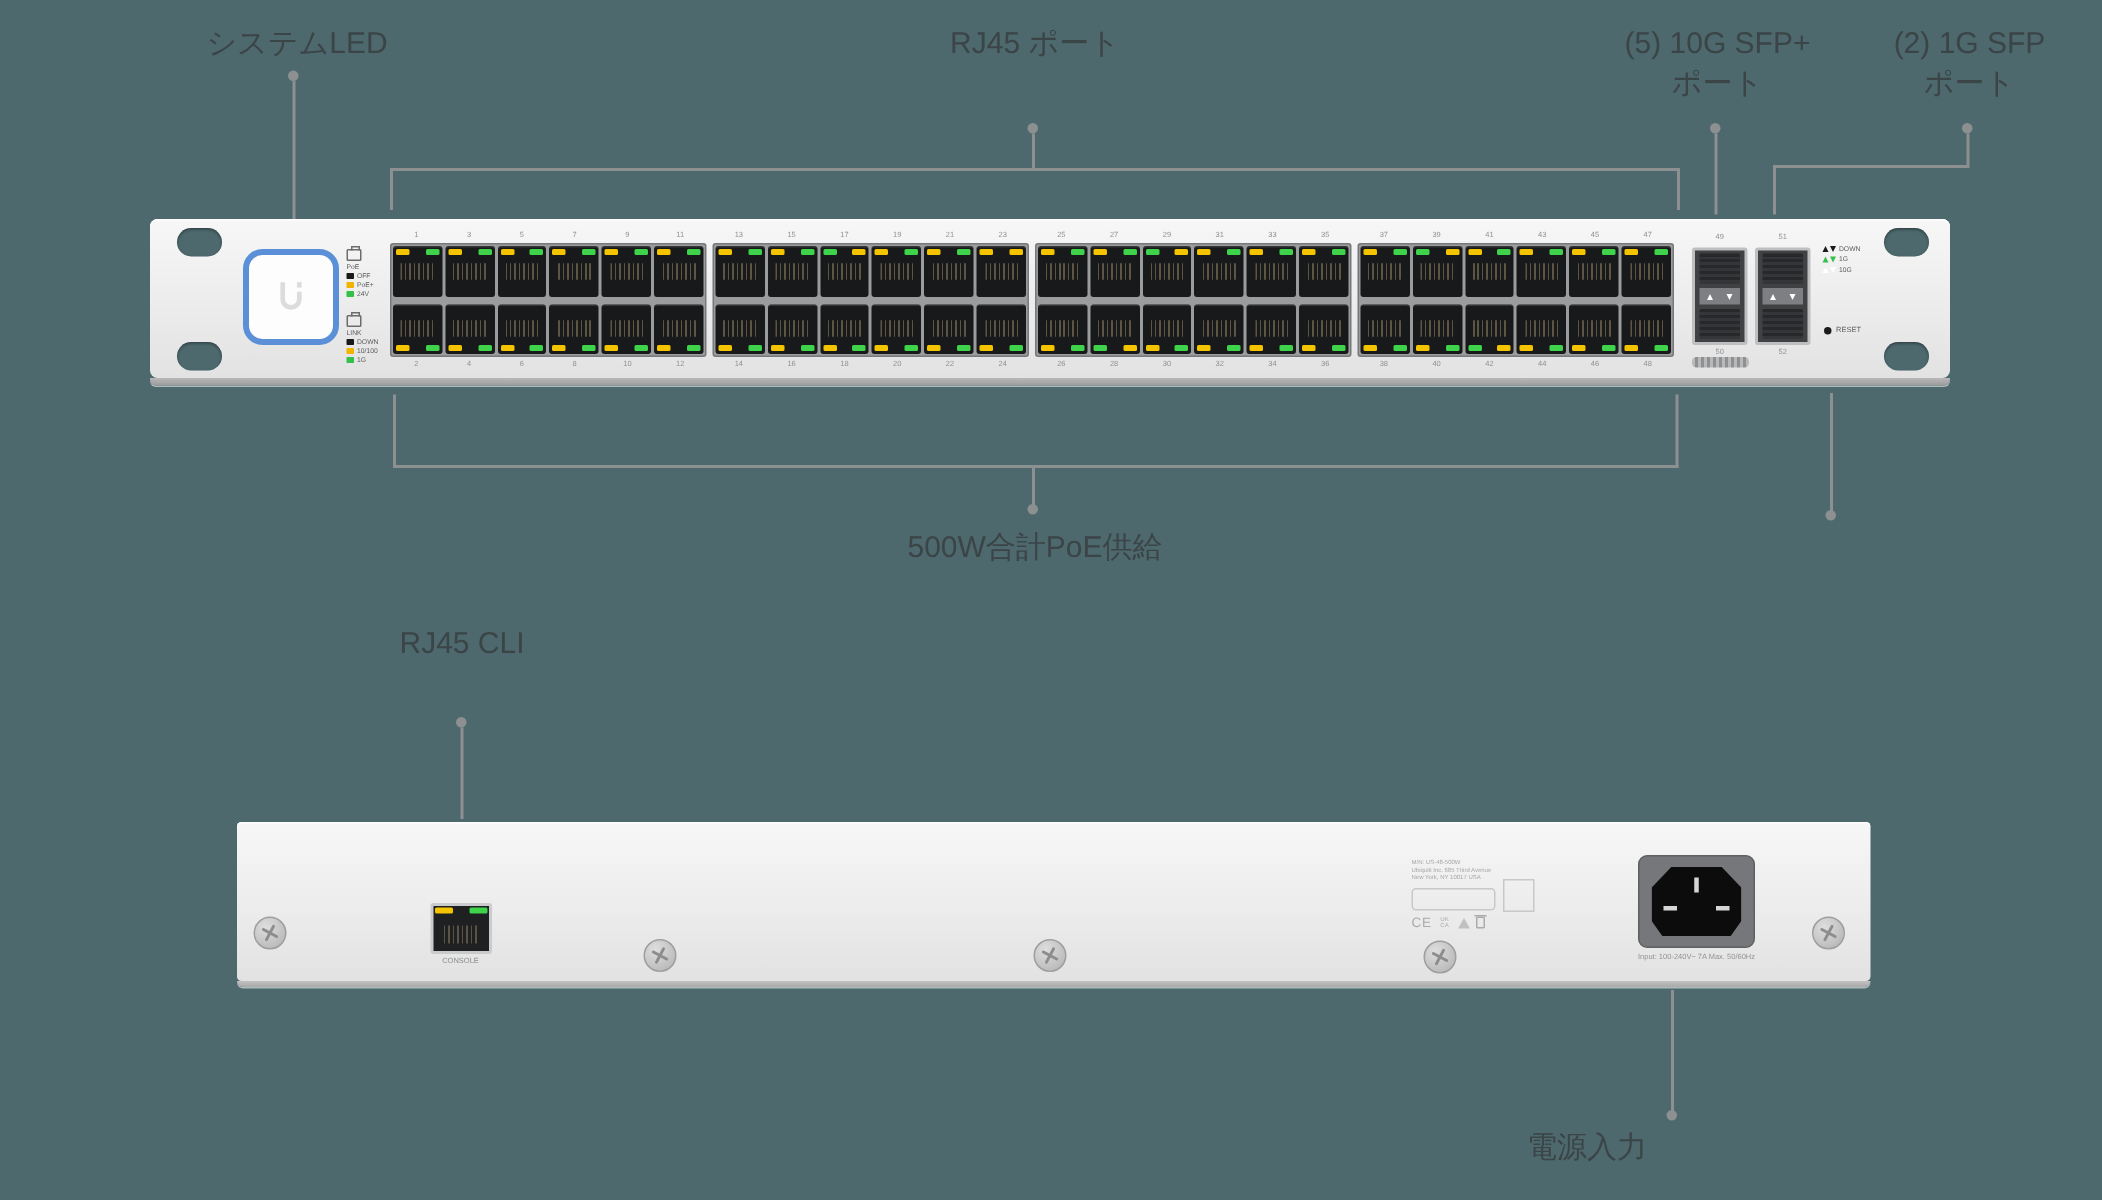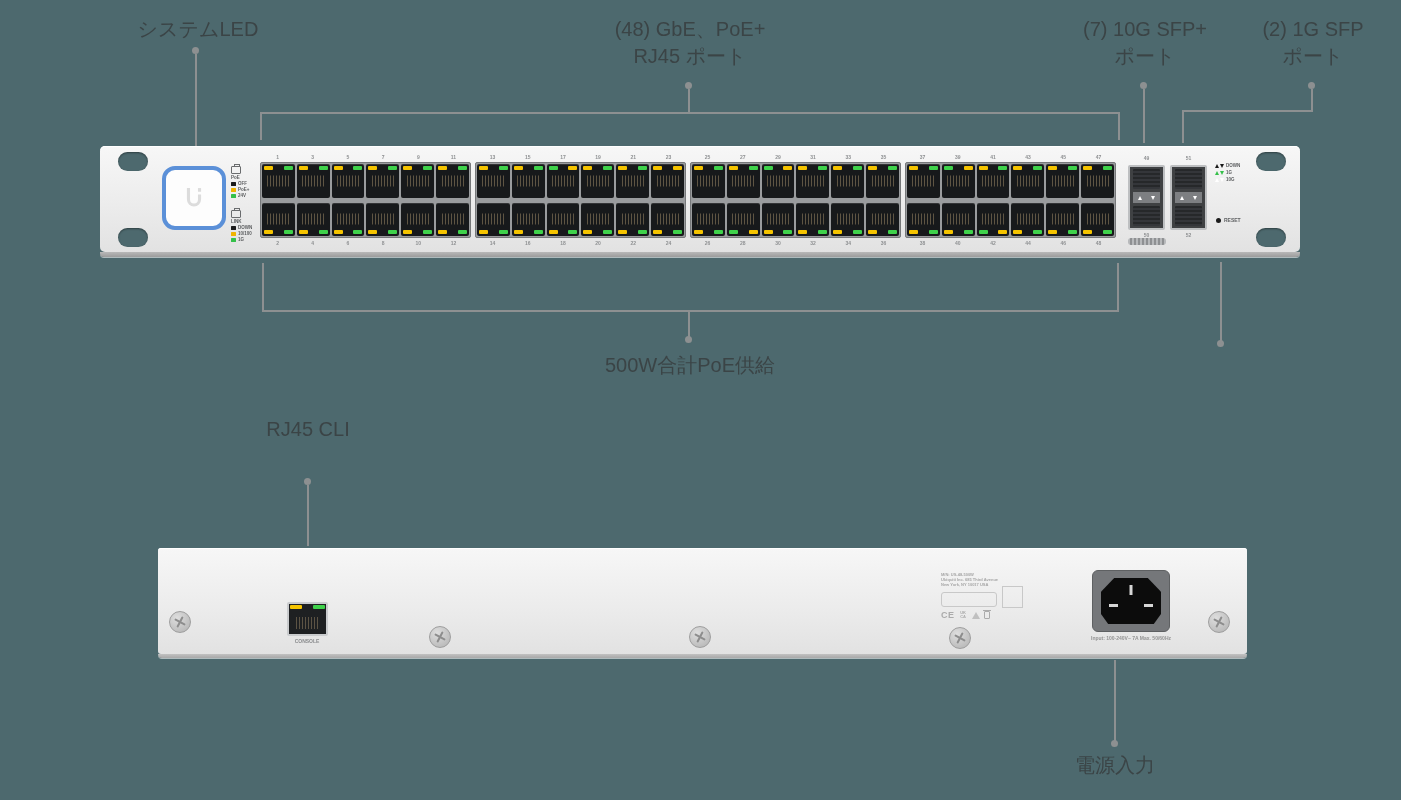--- a/index.html
+++ b/index.html
@@ -15,21 +15,20 @@
     position: absolute; text-align: center; color: #3b4446;
     font-size: 20px; line-height: 27px; font-weight: 500; white-space: nowrap;
   }
   .cline { position: absolute; background: #8d9091; }
   .cdot  { position: absolute; width: 7px; height: 7px; border-radius: 50%; background: #8d9091; }
   
   .chassis {
     position: absolute; border-radius: 5px;
     background: linear-gradient(180deg,#f7f7f7 0%,#ececec 55%,#e2e2e2 100%);
     box-shadow: inset 0 1px 0 #ffffff;
-    font-weight: bold;
   }
   .chassis-base {
     position: absolute; background: linear-gradient(180deg,#b8b8b8,#9c9c9c);
     border-radius: 0 0 4px 4px; box-shadow: 0 1px 0 rgba(255,255,255,.55);
   }
   .ear-hole { position: absolute; width: 30px; height: 19px; border-radius: 10px; background: #4d696e; box-shadow: inset 0 1px 2px rgba(0,0,0,.4); }
   .logo-tile {
     position: absolute; left: 62px; top: 20px; width: 64px; height: 64px;
     background: #fdfdfd; border: 4px solid #5b90d8; border-radius: 13px;
     display: flex; align-items: center; justify-content: center;
@@ -102,36 +101,35 @@
   .pin.pr { right: 13%; top: 56%; width: 9px; height: 3px; }
   .inlet-label { position: absolute; font-size: 5px; color: #939393; width: 140px; text-align: center; }
 </style>
 </head>
 <body>
 
 <div class="stage">
 
   <div class="callout-label" style="left:98px;top:16px;width:200px">システムLED</div>
   <div class="callout-label" style="left:565px;top:16px;width:250px">
-    <div>(48) GbE、PoE+</div>
     <div>RJ45 ポート</div>
   </div>
   <div class="callout-label" style="left:1045px;top:16px;width:200px">
-    <div>(7) 10G SFP+</div>
+    <div>(5) 10G SFP+</div>
     <div>ポート</div>
   </div>
   <div class="callout-label" style="left:1213px;top:16px;width:200px">
     <div>(2) 1G SFP</div>
     <div>ポート</div>
   </div>
   <div class="callout-label" style="left:540px;top:352px;width:300px">500W合計PoE供給</div>
   <div class="callout-label" style="left:208px;top:416px;width:200px">
     <div>RJ45 CLI</div>
   </div>
-  <div class="callout-label" style="left:1015px;top:752px;width:200px">電源入力</div>
+  <div class="callout-label" style="left:958px;top:752px;width:200px">電源入力</div>
 
   <div class="cdot" style="left:192px;top:47px"></div>
   <div class="cline" style="left:195px;top:54px;width:2px;height:92px"></div>
 
   <div class="cdot" style="left:685px;top:82px"></div>
   <div class="cline" style="left:688px;top:89px;width:2px;height:23px"></div>
   <div class="cline" style="left:260px;top:112px;width:860px;height:2px"></div>
   <div class="cline" style="left:260px;top:112px;width:2px;height:28px"></div>
   <div class="cline" style="left:1118px;top:112px;width:2px;height:28px"></div>
 

